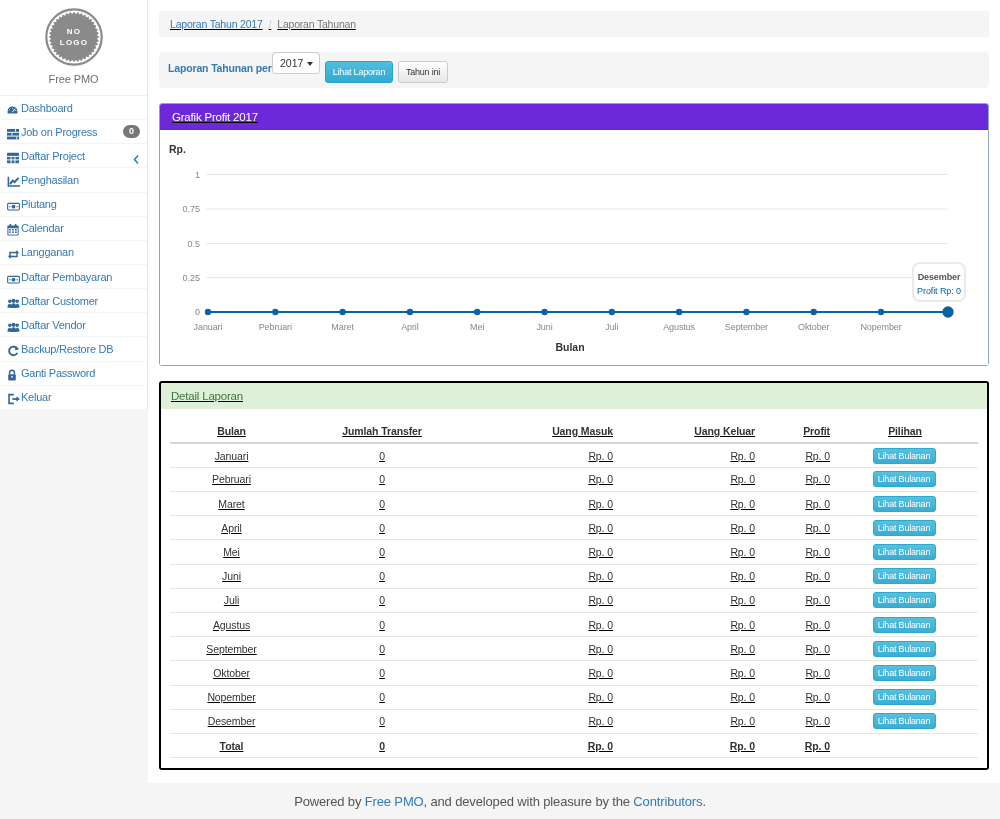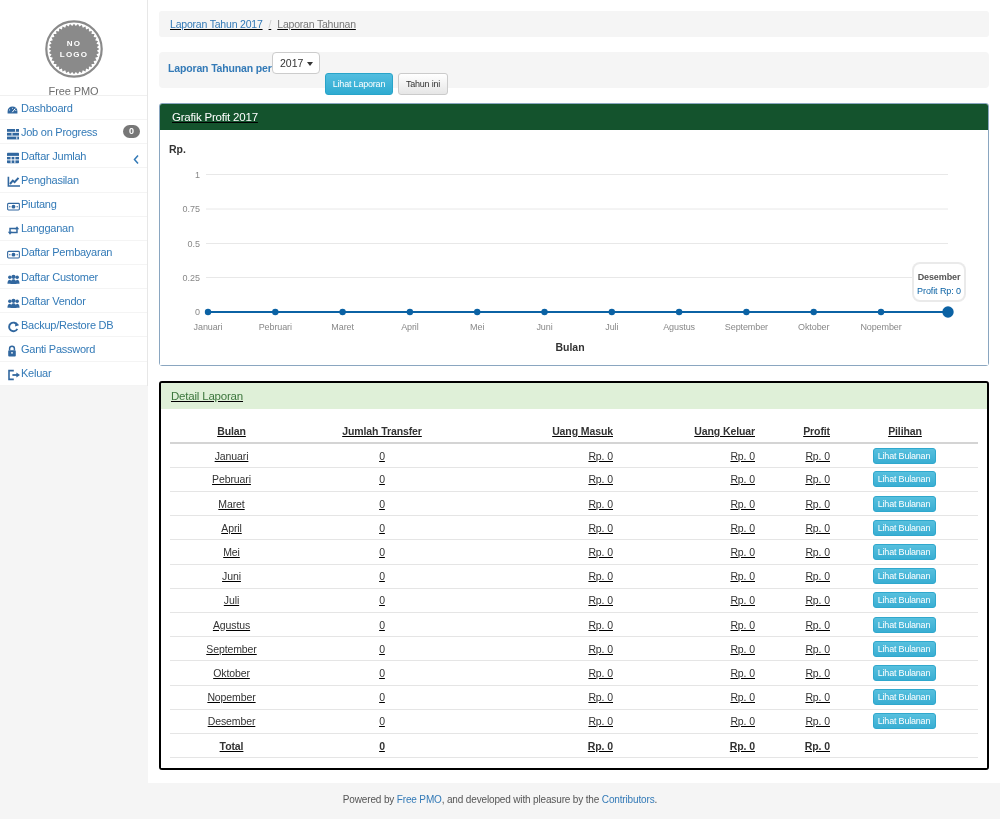--- a/index.html
+++ b/index.html
@@ -2,21 +2,21 @@
 <html><head>
 <meta charset="utf-8">
 <style>
 * { margin:0; padding:0; box-sizing:border-box; }
 html,body { width:1000px; height:819px; }
 body { font-family:"Liberation Sans", sans-serif; background:#f5f5f5; position:relative; }
 a { text-decoration:none; }
 
 
 .sidebar { position:absolute; left:0; top:0; width:148px; background:#fff; border-right:1px solid #e7e7e7; }
-.logo-box { height:96px; border-bottom:1px solid #f0f0f0; text-align:center; padding-top:17px; }
+.logo-box { height:96px; border-bottom:1px solid #f0f0f0; text-align:center; padding-top:5px; }
 .logo-box svg { display:block; margin:0 auto; }
 .brand { font-size:11px; color:#6e6e6e; margin-top:4px; letter-spacing:-0.1px; }
 ul.menu { list-style:none; }
 ul.menu li { height:24.15px; border-bottom:1px solid #f4f4f4; position:relative; padding-left:7px; display:flex; align-items:center; }
 ul.menu li .mi { width:13px; height:12px; flex:0 0 13px; display:inline-block; }
 ul.menu li a { color:#337ab7; font-size:11px; letter-spacing:-0.25px; margin-left:1px; white-space:nowrap; }
 .badge0 { position:absolute; right:7px; top:5px; background:#777; color:#fff; font-size:9px; font-weight:bold; border-radius:8px; width:17px; height:13px; line-height:13px; text-align:center; }
 .chev { position:absolute; right:8px; top:6.5px; width:6px; height:11px; }
 
 
@@ -24,42 +24,42 @@
 .inner { padding:0 11px;text-decoration:underline; }
 
 .breadcrumb { margin-top:11px; height:26px; background:#f5f5f5; border-radius:3px; padding:0 11px; font-size:10.5px; letter-spacing:-0.2px; color:#777; line-height:26px; }
 .breadcrumb a { color:#337ab7; }
 .breadcrumb .sep { color:#ccc; padding:0 6px; }
 
 .formbar { margin-top:15px; height:36px; background:#f5f5f5; border-radius:4px; position:relative; }
 .formbar label { position:absolute; left:9px; top:10px; color:#337ab7; font-weight:bold; font-size:10.5px; letter-spacing:-0.15px; }
 .sel { position:absolute; left:113px; top:0; width:48px; height:22px; border:1px solid #ccc; border-radius:4px; background:#fff; font-size:10.5px; color:#333; line-height:20px; padding-left:7px; }
 .sel:after { content:""; position:absolute; right:6px; top:9px; border-left:3px solid transparent; border-right:3px solid transparent; border-top:4px solid #333; }
-.btn { height:22px; border-radius:3px; font-size:9px; letter-spacing:-0.2px; line-height:21px; text-align:center; display:inline-block; white-space:nowrap; position:absolute; top:21px; }
+.btn { height:22px; border-radius:3px; font-size:9px; letter-spacing:-0.2px; line-height:21px; text-align:center; display:inline-block; white-space:nowrap; position:absolute; top:9px; }
 .btn-info { background:linear-gradient(#52bddf,#2fabd1); color:#fff; border:1px solid #28a4c9; }
 .btn-default { background:linear-gradient(#ffffff,#e6e6e6); color:#333; border:1px solid #cbcbcb; }
 
 
 .panel1 { margin-top:15px; border:1px solid #8aa6c0; border-radius:3px; }
-.panel1 .hd { background:#14532d; color:#fff; height:26px; line-height:26px; padding-left:12px; font-size:11.5px; letter-spacing:-0.2px; border-radius:2px 2px 0 0; }
+.panel1 .hd { background:#6d28d9; color:#fff; height:26px; line-height:26px; padding-left:12px; font-size:11.5px; letter-spacing:-0.2px; border-radius:2px 2px 0 0; }
 .panel1 .bd { background:#fff; height:235px; position:relative; }
 
 
 .panel2 { margin-top:15px; border:2px solid #000000; border-radius:3px; }
 .panel2 .hd { background:#dff0d8; color:#3c763d; height:26px; line-height:26px; padding-left:10px; font-size:11.5px; letter-spacing:-0.2px; border-radius:2px 2px 0 0; }
 .panel2 .bd { background:#fff; padding:10px 9px; }
 table.rpt { border-collapse:collapse; width:100%; font-size:10.5px; letter-spacing:-0.1px; color:#333; table-layout:fixed; }
 table.rpt th { font-weight:bold; border-bottom:2px solid #d4d4d4; padding-top:3px; }
 table.rpt td { border-bottom:1px solid #e5e5e5; }
 table.rpt th, table.rpt td { height:24.2px; padding:0 5px; }
 .c { text-align:center; } .r { text-align:right; }
 .btn-xs { width:63px; height:16px; line-height:15px; font-size:9px; letter-spacing:-0.2px; background:linear-gradient(#57c0de,#39aed3); border:1px solid #30a8cd; color:#fff; border-radius:3px; display:inline-block; margin-right:5px; }
 
 
-.footer { position:absolute; left:0; top:783px; width:1000px; height:36px; text-align:center; font-size:10px; letter-spacing:-0.15px; color:#555; padding-top:11px; }
+.footer { position:absolute; left:0; top:783px; width:1000px; height:36px; text-align:center; font-size:13px; letter-spacing:-0.15px; color:#555; padding-top:11px; }
 .footer a { color:#337ab7; }
 
 
 .tip { position:absolute; background:rgba(255,255,255,0.95); border:2px solid rgba(230,230,230,0.85); border-radius:8px; text-align:center; font-size:9px; letter-spacing:-0.1px; white-space:nowrap; line-height:14px; }
 .tip .t1 { font-weight:bold; color:#555; }
 .tip .t2 { color:#0b62a4; }
 </style>
 </head>
 <body>
 
@@ -305,40 +305,57 @@
     <li>
         <span class="mi"><svg width="12" height="12" viewBox="0 0 12 12">
             <rect x="0" y="0.8" width="12" height="10.4" rx="0.8" fill="#31679f"></rect>
             <g stroke="#fff" stroke-width="1">
               <line x1="0" y1="4.4" x2="12" y2="4.4"></line>
               <line x1="0" y1="7.9" x2="12" y2="7.9"></line>
               <line x1="4.1" y1="4.4" x2="4.1" y2="11.2"></line>
               <line x1="7.9" y1="4.4" x2="7.9" y2="11.2"></line>
             </g>
           </svg></span>
-        <a href="#">Daftar Jumlah</a>
+        <a href="#">Daftar Project</a>
         <span class="chev"><svg width="6" height="11" viewBox="0 0 6 11">
             <path d="M5,1.5 L1.5,5.5 L5,9.5" stroke="#337ab7" stroke-width="1.5" fill="none"></path>
           </svg></span>
       </li>
     <li>
         <span class="mi"><svg width="13" height="12" viewBox="0 0 13 12">
             <path d="M1.4,0.8 L1.4,10 L13,10" stroke="#31679f" stroke-width="1.6" fill="none"></path>
             <path d="M3,8 L5.8,4.6 L7.6,6.2 L11.5,1.8" stroke="#31679f" stroke-width="2" fill="none"></path>
           </svg></span>
         <a href="#">Penghasilan</a>
       </li>
     <li>
         <span class="mi"><svg width="13" height="11" viewBox="0 0 14 12">
             <rect x="0.6" y="2.6" width="12.8" height="7.2" rx="1" fill="none" stroke="#31679f" stroke-width="1.2"></rect>
             <circle cx="7" cy="6.2" r="2.1" fill="#31679f"></circle>
             <rect x="2.4" y="5.5" width="1.2" height="1.4" fill="#31679f"></rect>
             <rect x="10.4" y="5.5" width="1.2" height="1.4" fill="#31679f"></rect>
           </svg></span>
         <a href="#">Piutang</a>
+      </li>
+    <li>
+        <span class="mi"><svg width="12" height="12" viewBox="0 0 12 12">
+            <rect x="2.6" y="0" width="1.6" height="2.6" fill="#31679f"></rect>
+            <rect x="7.8" y="0" width="1.6" height="2.6" fill="#31679f"></rect>
+            <rect x="0.4" y="1.4" width="11.2" height="10.2" rx="0.8" fill="#31679f"></rect>
+            <rect x="1.4" y="4.2" width="9.2" height="6.4" fill="#fff"></rect>
+            <g fill="#31679f">
+              <rect x="2.2" y="5" width="1.7" height="1.5"></rect>
+              <rect x="5.1" y="5" width="1.7" height="1.5"></rect>
+              <rect x="8" y="5" width="1.7" height="1.5"></rect>
+              <rect x="2.2" y="7.4" width="1.7" height="1.5"></rect>
+              <rect x="5.1" y="7.4" width="1.7" height="1.5"></rect>
+              <rect x="8" y="7.4" width="1.7" height="1.5"></rect>
+            </g>
+          </svg></span>
+        <a href="#">Calendar</a>
       </li>
     <li>
         <span class="mi"><svg width="13" height="11" viewBox="0 0 14 12">
             <g stroke="#31679f" stroke-width="1.6" fill="none">
               <path d="M3.2,8.2 L3.2,3.8 L10,3.8"></path>
               <path d="M10.8,3.8 L10.8,8.2 L4,8.2"></path>
             </g>
             <path d="M0.8,7.4 L5.6,7.4 L3.2,10.6 Z" fill="#31679f"></path>
             <path d="M8.4,4.6 L13.2,4.6 L10.8,1.4 Z" fill="#31679f"></path>
           </svg></span>

